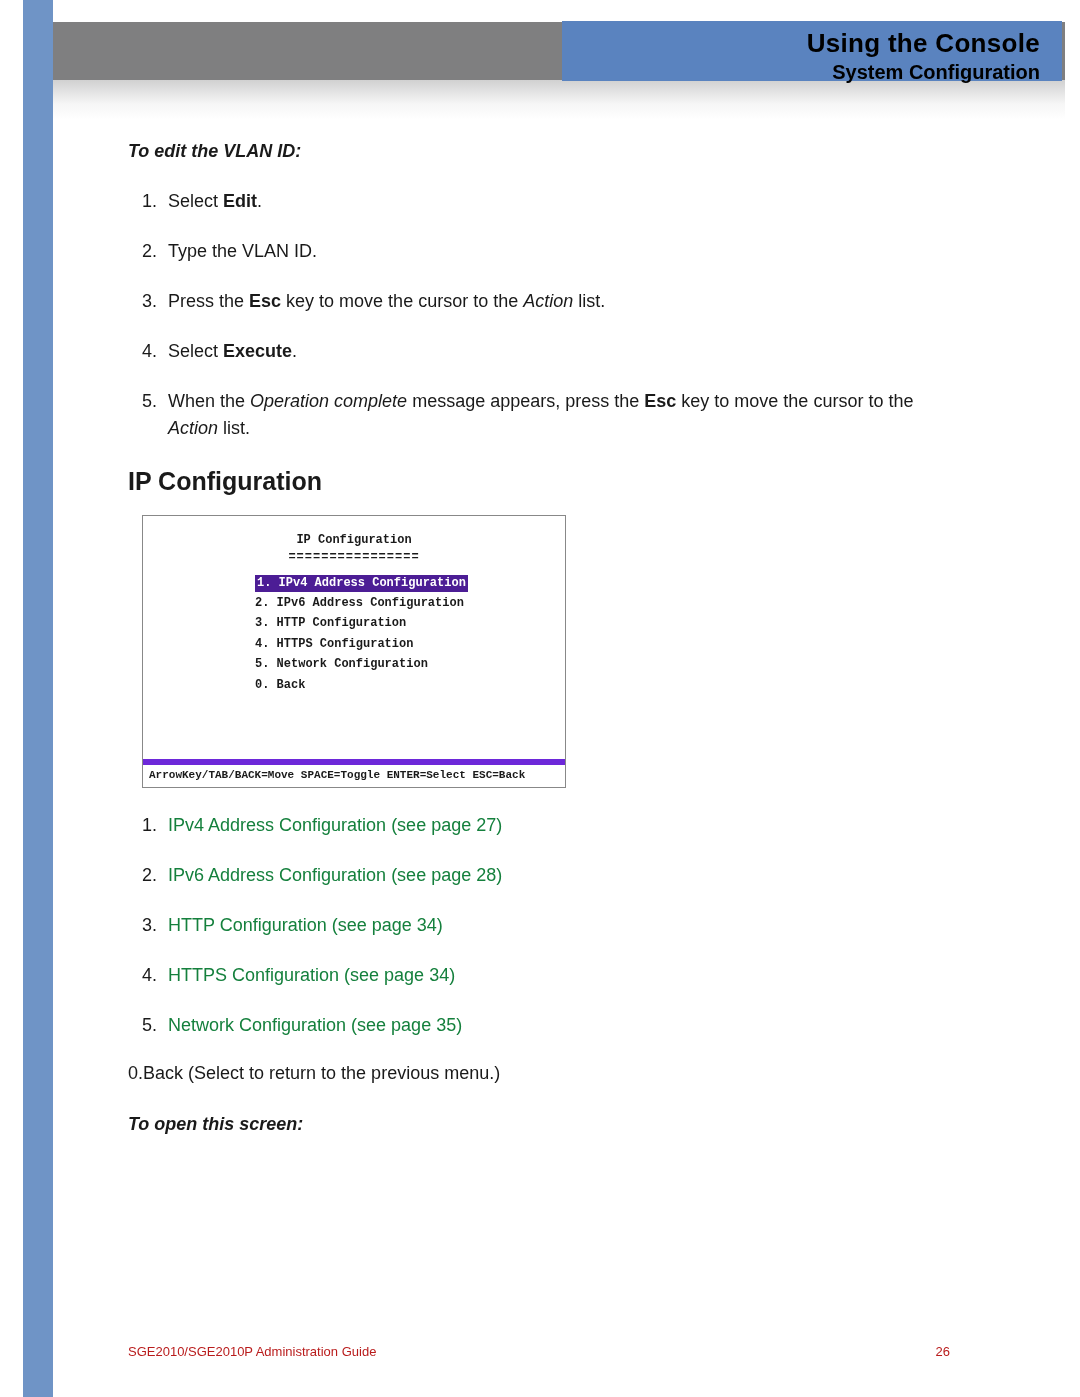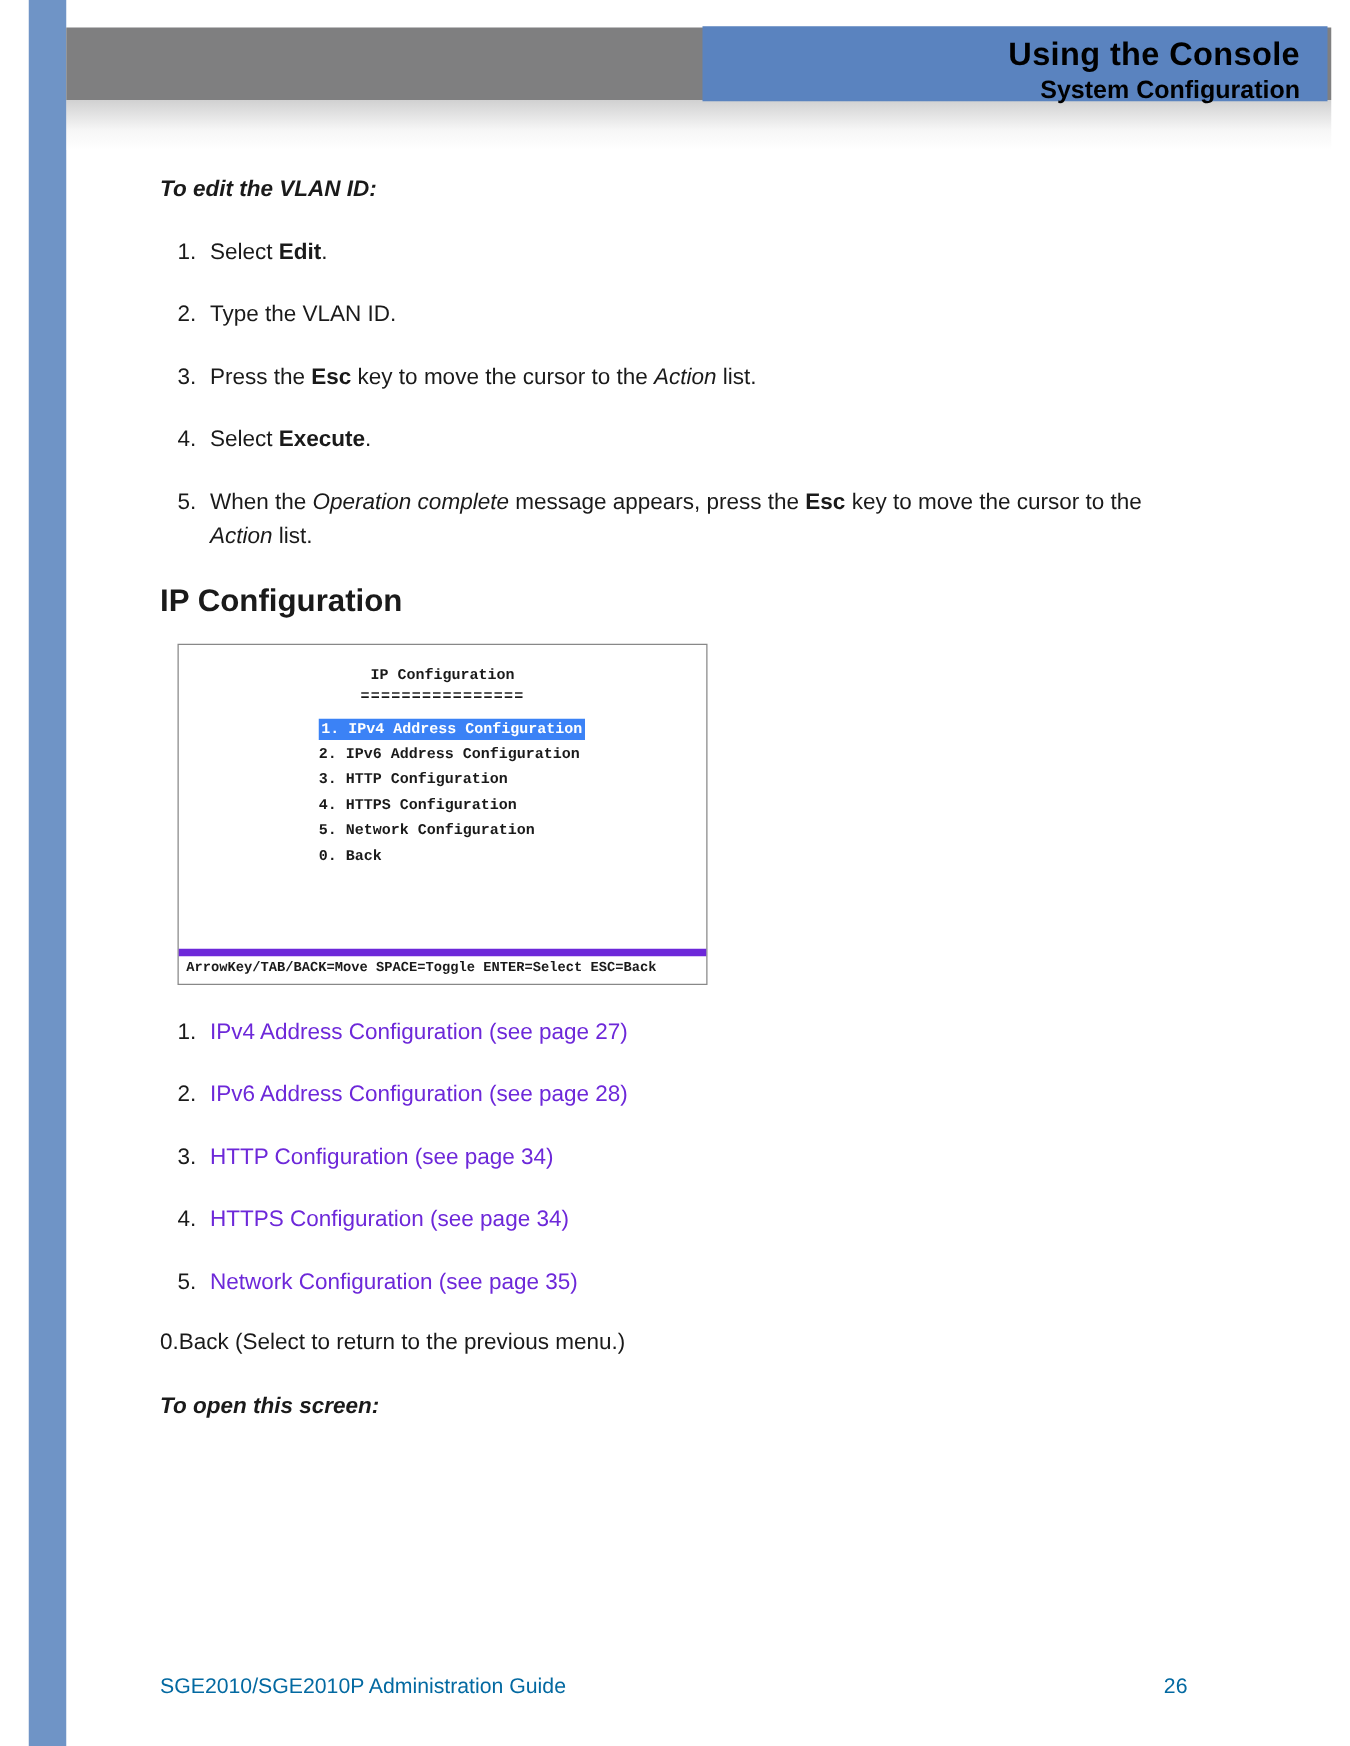--- a/index.html
+++ b/index.html
@@ -17,25 +17,25 @@
   b { font-weight: 700; }
   i, .ital { font-style: italic; }
   h2.section { font-size: 25px; font-weight: bold; margin: 14px 0 16px 0; }
   p.paragraph { margin-bottom: 20px; }
   .console-box { border: 1px solid #888; width: 424px; background: #fff; margin: 6px 0 22px 14px; padding-bottom: 0; }
   .console-inner { padding: 16px 12px 62px 12px; position: relative; }
   .console-title { font-family: "Courier New", monospace; font-size: 12px; font-weight: bold; text-align: center; }
   .console-title .underline { letter-spacing: 1px; }
   .console-menu { font-family: "Courier New", monospace; font-size: 12px; font-weight: bold; margin-top: 8px; padding-left: 100px; }
   .console-menu div { margin: 3px 0; }
-  .console-menu .sel { color: #fff; background: #3b82f6; padding: 0 2px; display: inline-block; }
+  .console-menu .sel { color: #fff; background: #4c1d95; padding: 0 2px; display: inline-block; }
   .console-hint { font-family: "Courier New", monospace; font-size: 11px; font-weight: bold; border-top: 6px solid #6d28d9; padding: 3px 6px; }
-  .link { color: #6d28d9; }
+  .link { color: #15803d; }
   .back-line { margin: 8px 0 24px 0; }
-  .footer { position: absolute; left: 128px; bottom: 38px; width: 822px; font-size: 17px; color: #0369a1; display: flex; justify-content: space-between; }
+  .footer { position: absolute; left: 128px; bottom: 38px; width: 822px; font-size: 13px; color: #b91c1c; display: flex; justify-content: space-between; }
 </style>
 </head>
 <body>
 
 <div class="left-bar"></div>
 <div class="header-band"></div>
 <div class="shadow"></div>
 <div class="header-blue">
   <div class="header-title">Using the Console</div>
   <div class="header-sub">System Configuration</div>

